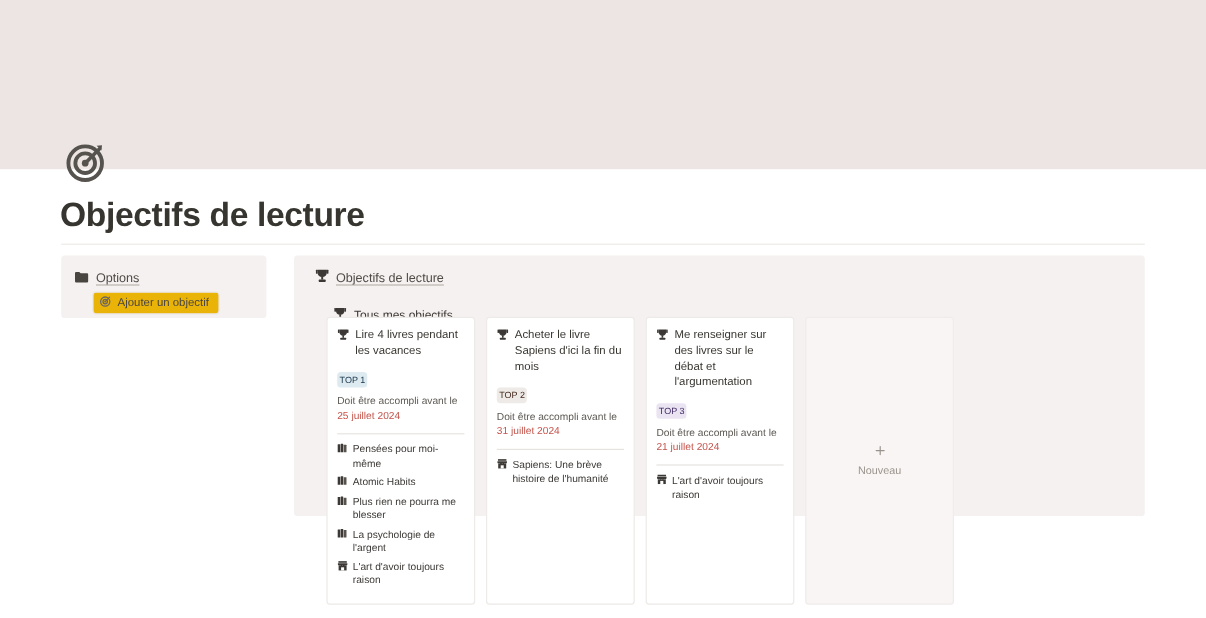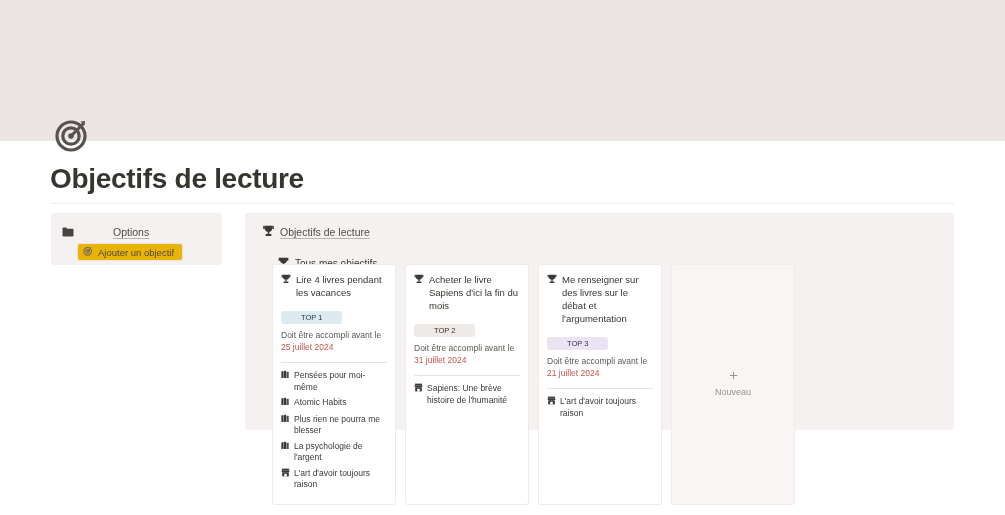--- a/index.html
+++ b/index.html
@@ -76,21 +76,20 @@
     display: flex;
     align-items: center;
     gap: 6px;
   }
   .options-header .label {
     font-size: 10.5px;
     color: #4f4b46;
     text-decoration: underline;
     text-underline-offset: 2px;
     text-decoration-color: #b9b3ad;
-    margin-left: 33px;
   }
   .add-goal-btn {
     position: absolute;
     left: 26px;
     top: 30px;
     display: flex;
     align-items: center;
     gap: 5px;
     background: #eab308;
     border: 1px solid #eae5e3;
@@ -164,21 +163,21 @@
     line-height: 13px;
     color: #37352f;
     margin-bottom: 7px;
   }
   .card-title .ttext { flex: 1; }
 
   .badge {
     display: inline-block;
     font-size: 7.5px;
     line-height: 11px;
-    padding: 1px 20px;
+    padding: 1px 2px;
     border-radius: 3px;
     margin-bottom: 6px;
     text-align: center;
   }
   .badge-blue   { background: #ddebf1; color: #183347; }
   .badge-brown  { background: #eeeae7; color: #442a1e; }
   .badge-purple { background: #eae4f2; color: #412a63; }
 
   .due {
     font-size: 8.5px;

